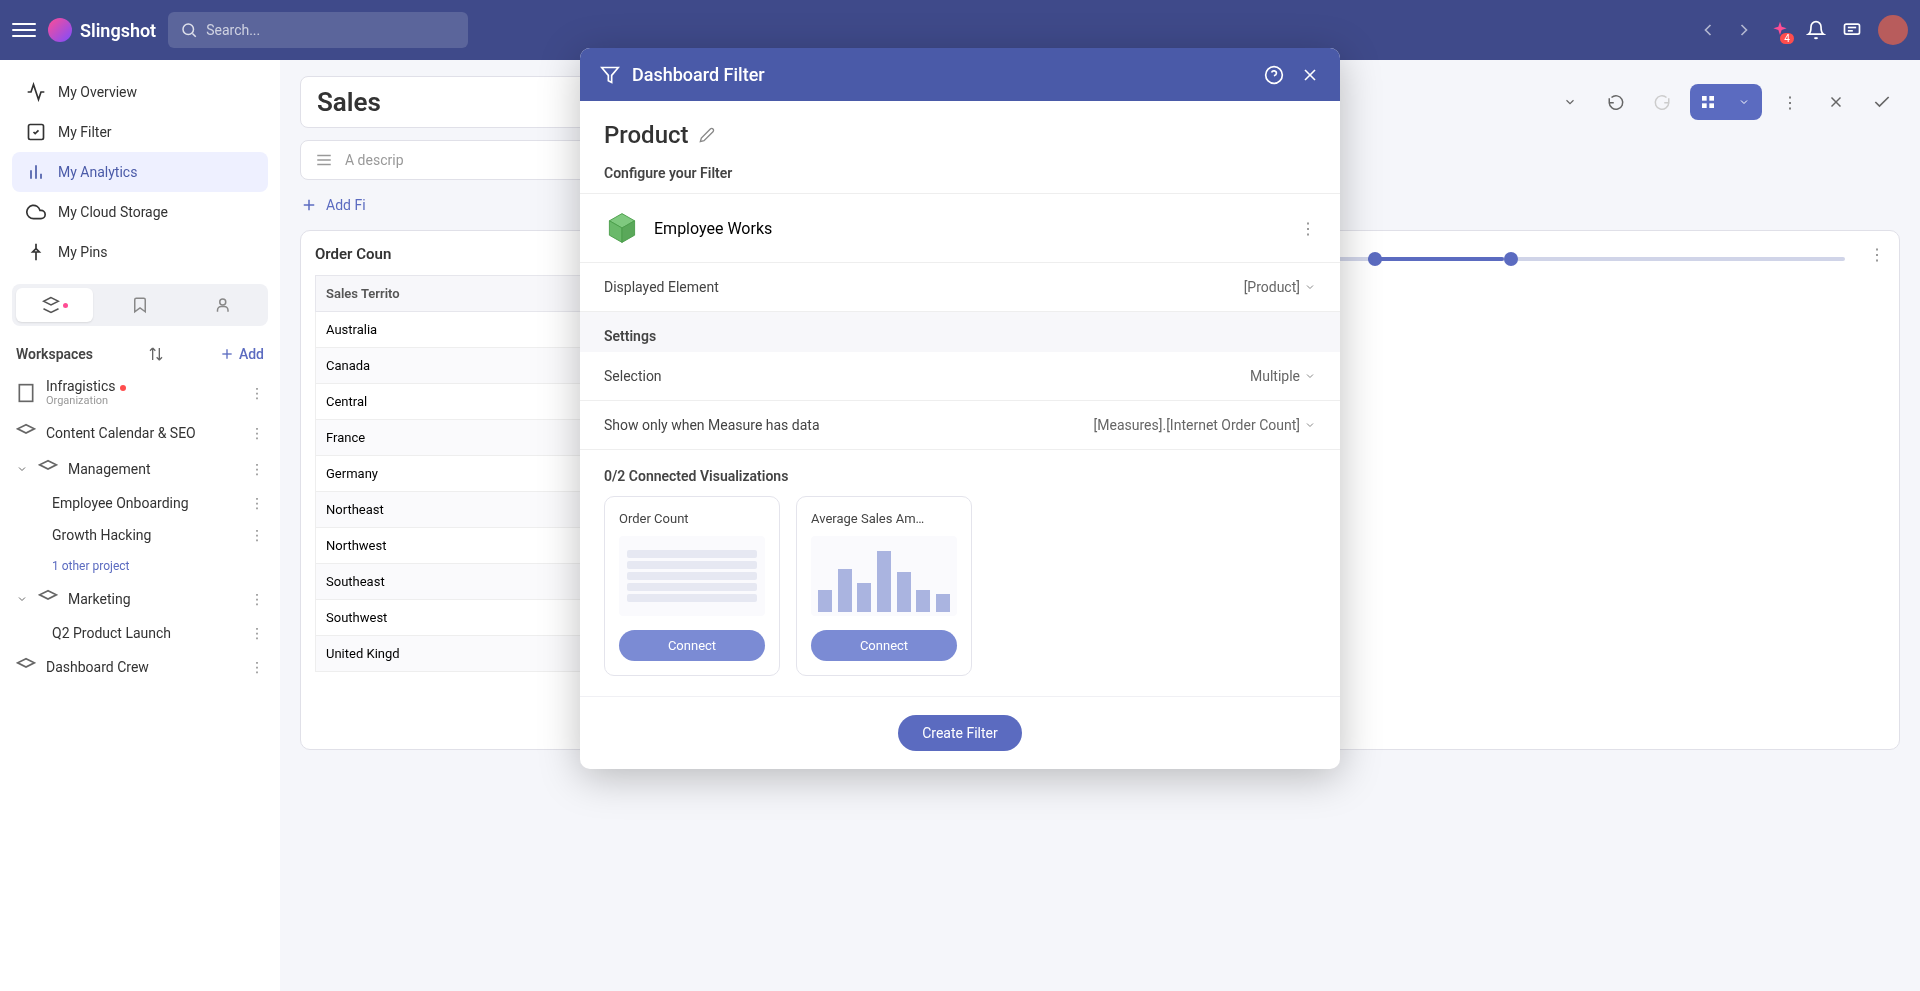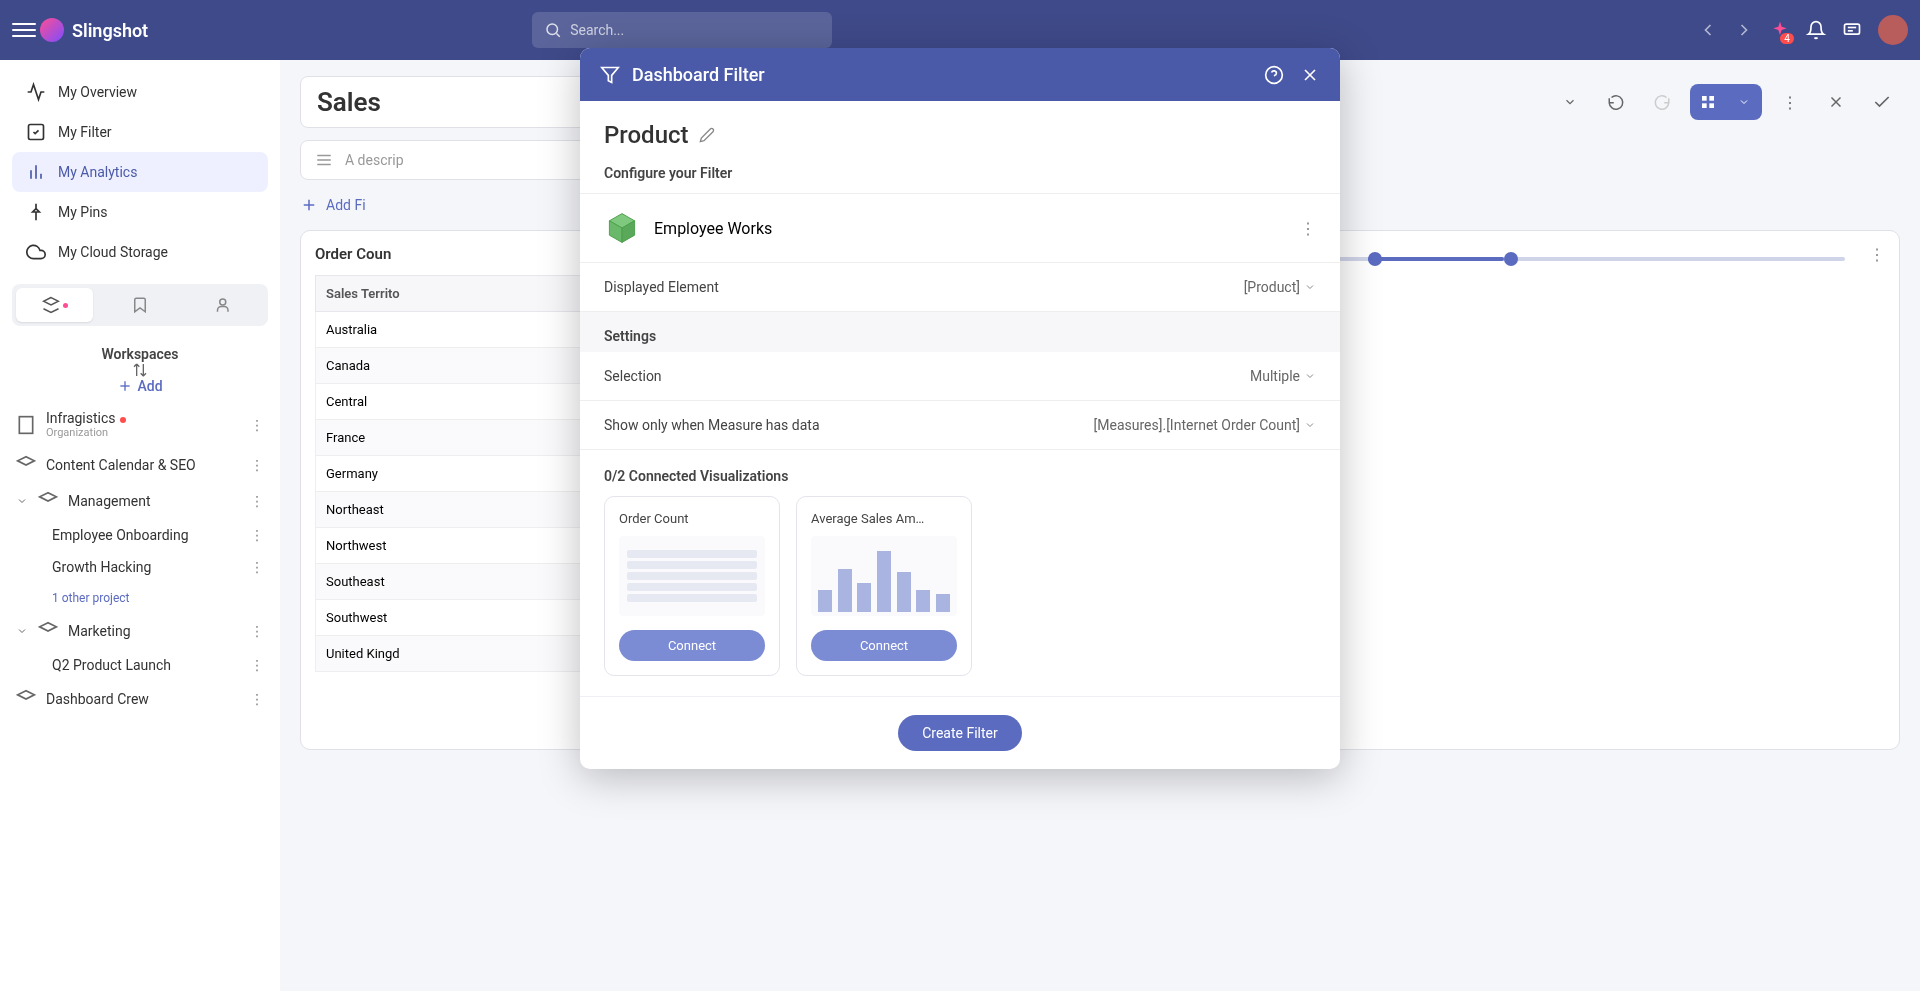--- a/index.html
+++ b/index.html
@@ -1,45 +1,45 @@
 <!DOCTYPE html>
 <html><head>
 <meta charset="utf-8">
 <style>
 * { box-sizing: border-box; margin: 0; padding: 0; font-family: -apple-system, BlinkMacSystemFont, "Segoe UI", Roboto, sans-serif; }
 body { background: #f5f6fa; overflow: hidden; }
 
 
-.topbar { height: 60px; background: #3f4a8a; display: flex; align-items: center; padding: 0 12px; gap: 4px; }
+.topbar { height: 60px; background: #3f4a8a; display: flex; align-items: center; padding: 0 12px; gap: 12px; }
 .hamburger { width: 24px; height: 24px; cursor: pointer; display: flex; flex-direction: column; justify-content: center; gap: 4px; }
 .hamburger span { height: 2px; background: #fff; border-radius: 1px; }
 .logo { display: flex; align-items: center; gap: 8px; color: #fff; font-weight: 600; font-size: 18px; }
 .logo-icon { width: 24px; height: 24px; border-radius: 50%; background: linear-gradient(135deg, #ff4d94, #7c4dff); }
-.search-wrap { margin-left: 380px; width: 300px; height: 36px; background: rgba(255,255,255,0.15); border-radius: 6px; display: flex; align-items: center; padding: 0 12px; gap: 8px; }
+.search-wrap { width: 300px; height: 36px; background: rgba(255,255,255,0.15); border-radius: 6px; display: flex; align-items: center; padding: 0 12px; gap: 8px; }
 .search-wrap input { flex: 1; background: transparent; border: none; outline: none; color: #fff; font-size: 14px; }
 .search-wrap input::placeholder { color: rgba(255,255,255,0.7); }
 .topbar-right { margin-left: auto; display: flex; align-items: center; gap: 16px; }
 .nav-arrow { width: 20px; height: 20px; color: rgba(255,255,255,0.6); cursor: pointer; }
 .sparkle { position: relative; color: #ff4d94; }
 .badge-count { position: absolute; bottom: -4px; right: -4px; background: #ff4d4d; color: #fff; font-size: 10px; border-radius: 8px; padding: 0 4px; min-width: 14px; text-align: center; }
 .top-icon { width: 20px; height: 20px; color: #fff; cursor: pointer; }
 .avatar { width: 30px; height: 30px; border-radius: 50%; background: #b85c5c; }
 
 
 .layout { display: flex; height: calc(100vh - 48px); }
 .sidebar { width: 280px; background: #fff; padding: 12px; overflow-y: auto; }
 .nav-item { display: flex; align-items: center; gap: 12px; padding: 10px 14px; border-radius: 8px; cursor: pointer; color: #333; font-size: 14px; }
 .nav-item.active { background: #eef0ff; color: #4a5aa8; }
 .nav-item svg, .nav-item .nav-icon { width: 20px; height: 20px; flex-shrink: 0; }
 
 .tabs-row { display: flex; gap: 8px; margin: 12px 0; background: #f0f1f5; border-radius: 8px; padding: 4px; }
 .tab-btn { flex: 1; padding: 8px; border-radius: 6px; text-align: center; cursor: pointer; display:flex; align-items:center; justify-content:center;}
 .tab-btn.active { background: #fff; box-shadow: 0 1px 2px rgba(0,0,0,0.1); }
 
-.ws-header { display: flex; align-items: center; justify-content: space-between; padding: 8px 4px; font-size: 14px; font-weight: 600; color: #444; flex-direction: column; }
+.ws-header { display: flex; align-items: center; justify-content: space-between; padding: 8px 4px; font-size: 14px; font-weight: 600; color: #444; }
 .ws-header .add-link { color: #5b6bc0; font-weight: 500; cursor: pointer; display: flex; align-items: center; gap: 4px; }
 .ws-item { display: flex; align-items: center; gap: 10px; padding: 8px 4px; border-radius: 6px; cursor: pointer; font-size: 14px; color: #333; position: relative; }
 .ws-item .ws-icon { width: 20px; height: 20px; display: flex; align-items: center; justify-content: center; }
 .ws-item .dots { margin-left: auto; color: #888; cursor: pointer; }
 .org-name { display:flex; flex-direction:column; }
 .org-name small { font-size:11px; color:#999; }
 .dot-indicator { width:6px; height:6px; border-radius:50%; background:#ff4d4d; display:inline-block; margin-left:4px; }
 
 
 .main { flex: 1; padding: 16px 20px; position: relative; }
@@ -165,30 +165,30 @@
     <div class="nav-item active">
       <svg class="nav-icon" viewBox="0 0 24 24" fill="none" stroke="currentColor" stroke-width="2">
           <line x1="6" y1="20" x2="6" y2="10"></line>
           <line x1="12" y1="20" x2="12" y2="4"></line>
           <line x1="18" y1="20" x2="18" y2="14"></line>
         </svg>
       <span>My Analytics</span>
     </div>
     <div class="nav-item">
       <svg class="nav-icon" viewBox="0 0 24 24" fill="none" stroke="currentColor" stroke-width="2">
+          <path d="M18 10h-1.26A8 8 0 1 0 9 20h9a5 5 0 0 0 0-10z"></path>
+        </svg>
+      <span>My Cloud Storage</span>
+    </div>
+    <div class="nav-item">
+      <svg class="nav-icon" viewBox="0 0 24 24" fill="none" stroke="currentColor" stroke-width="2">
           <path d="M12 2v6l4 4H8l4-4V2z"></path>
           <line x1="12" y1="12" x2="12" y2="22"></line>
         </svg>
       <span>My Pins</span>
-    </div>
-    <div class="nav-item">
-      <svg class="nav-icon" viewBox="0 0 24 24" fill="none" stroke="currentColor" stroke-width="2">
-          <path d="M18 10h-1.26A8 8 0 1 0 9 20h9a5 5 0 0 0 0-10z"></path>
-        </svg>
-      <span>My Cloud Storage</span>
     </div>
 
     <div class="tabs-row">
       <div class="tab-btn active">
         <svg width="18" height="18" viewBox="0 0 24 24" fill="none" stroke="#555" stroke-width="2">
             <polygon points="12 2 2 7 12 12 22 7 12 2"></polygon>
             <polyline points="2 17 12 22 22 17"></polyline>
           </svg>
         <span style="width:5px;height:5px;background:#ff4d94;border-radius:50%;margin-left:3px;"></span>
       </div>

